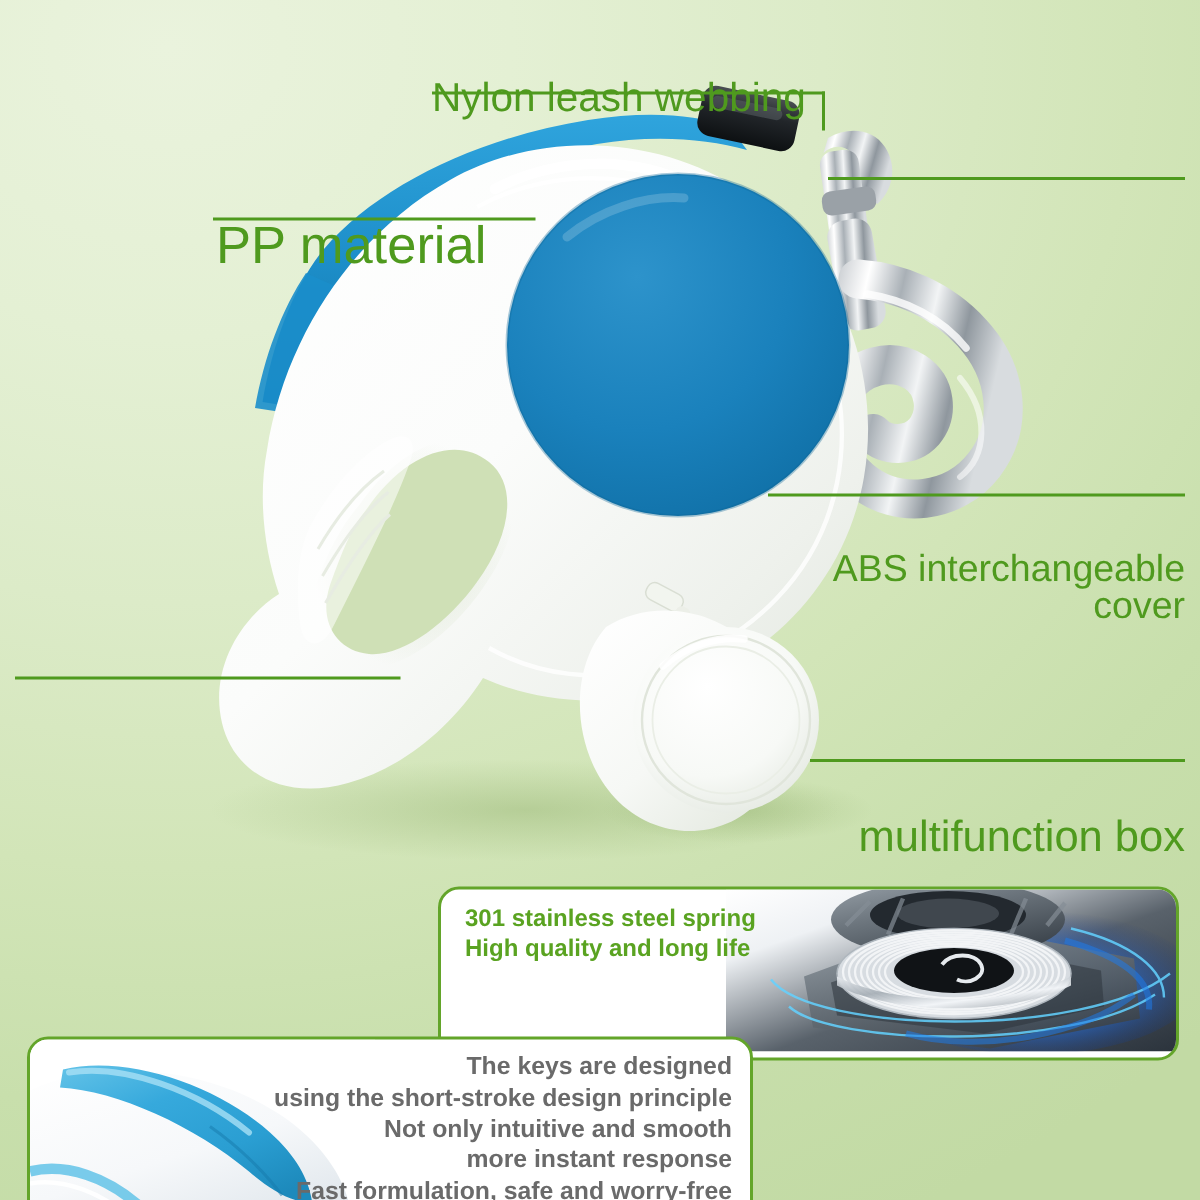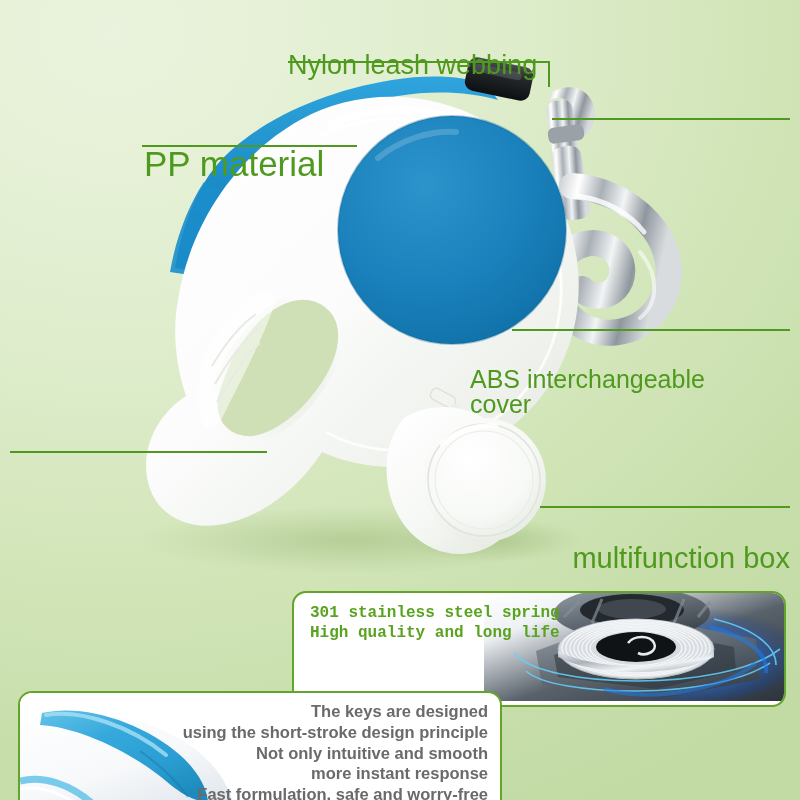--- a/index.html
+++ b/index.html
@@ -16,34 +16,34 @@
 
   
   .callout{position:absolute;color:#4f9a1e;white-space:pre-line;line-height:1.02;}
   .callout .txt{display:block;}
   .rule{position:absolute;background:#4f9a1e;height:2px;}
   .vrule{position:absolute;background:#4f9a1e;width:2px;}
 
   #lbl-nylon{left:288px;top:24px;font-size:27px;}
   #lbl-pp{left:144px;top:110px;font-size:35px;}
   #lbl-rust{left:560px;top:62px;font-size:25px;text-align:right;width:215px;}
-  #lbl-abs{left:470px;top:341px;font-size:25px;width:320px;}
+  #lbl-abs{left:470px;top:341px;font-size:25px;text-align:right;width:320px;}
   #lbl-multi{left:470px;top:514px;font-size:29px;text-align:right;width:320px;}
   #lbl-ergo{left:8px;top:451px;font-size:27px;}
 
   
   #product{position:absolute;left:0;top:0;width:800px;height:600px;}
 
   
   .panel{position:absolute;background:#ffffff;border:2px solid #63a52a;border-radius:14px;overflow:hidden;}
 
   #panel-spring{left:292px;top:591px;width:490px;height:112px;}
   #panel-spring .ptext{
     position:absolute;left:16px;top:10px;color:#5aa321;font-size:16px;line-height:1.28;
-    white-space:pre-line;font-weight:600;font-family:Liberation Mono, monospace;
+    white-space:pre-line;font-weight:600;
   }
   #springimg{position:absolute;right:0;top:0;width:300px;height:108px;}
 
   #panel-keys{left:18px;top:658px;width:480px;height:122px;margin-top:33px;}
   #panel-keys .ktext{
     position:absolute;right:12px;top:8px;color:#6a6a6a;font-size:16.5px;line-height:1.26;
     white-space:pre-line;text-align:right;font-weight:600;
   }
   #handleimg{position:absolute;left:0;top:0;width:230px;height:120px;}
 </style>

